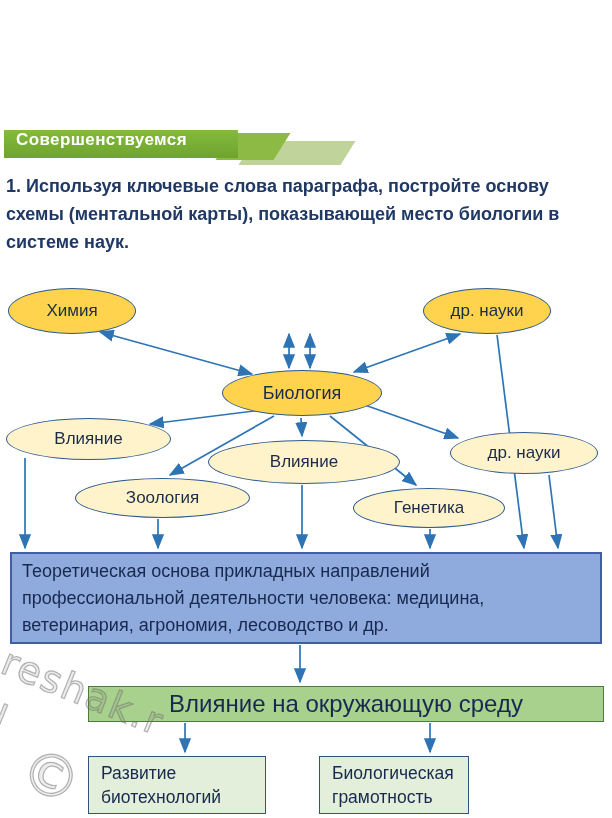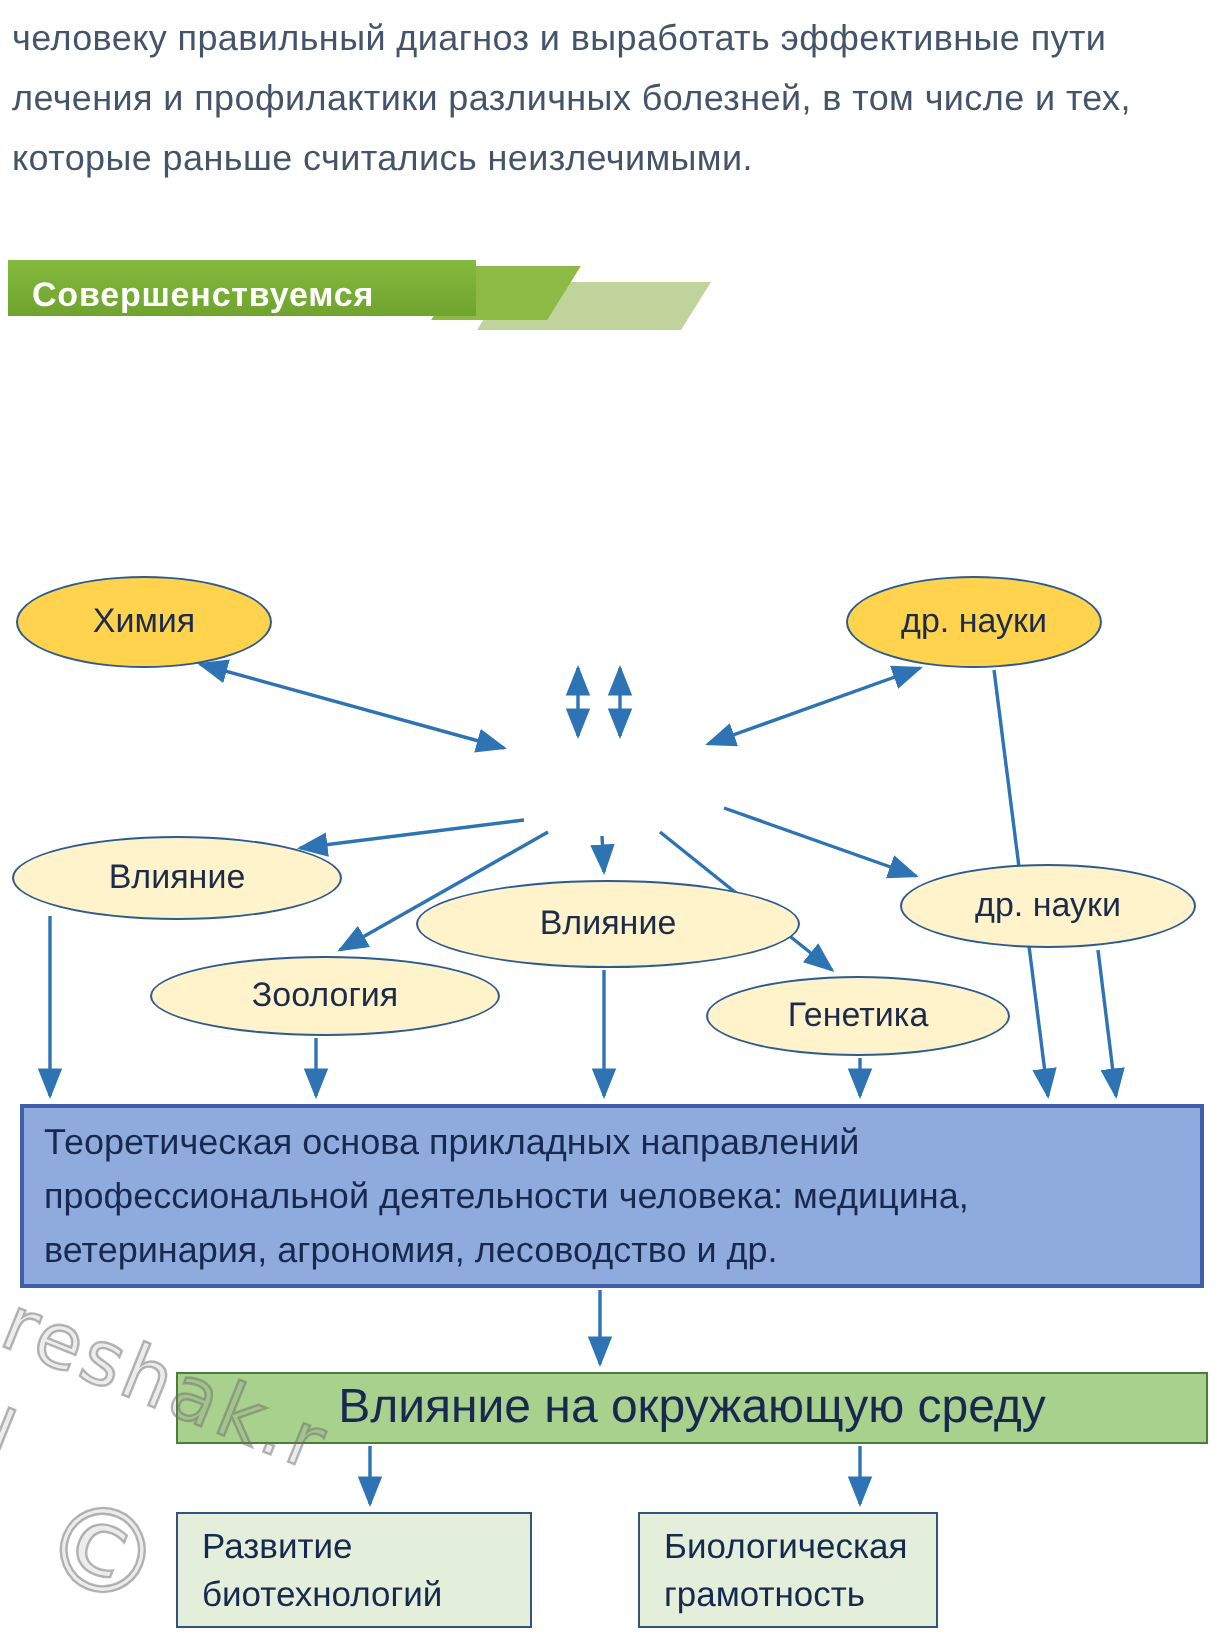--- a/index.html
+++ b/index.html
@@ -30,21 +30,21 @@
     background:#C0D39A;transform:skewX(-32deg);z-index:1;
   }
   .banner-accent{
     position:absolute;left:224px;top:133px;width:58px;height:27px;
     background:#8CBA45;transform:skewX(-32deg);z-index:2;
   }
   .banner-main{
     position:absolute;left:4px;top:130px;width:234px;height:28px;
     background:linear-gradient(#84BA3D,#6FA32F);
     background-color:var(--banner-green);
-    z-index:3;display:flex;align-items:flex-end;padding-left:12px;
+    z-index:3;display:flex;align-items:flex-start;padding-left:12px;
   }
   .banner-main span{
     color:#ffffff;font-weight:bold;font-size:17px;letter-spacing:.4px;
   }
 
   .task{
     position:absolute;left:6px;top:172px;width:602px;
     font-size:18px;line-height:28px;font-weight:bold;color:var(--text-task);
   }
 
@@ -95,28 +95,28 @@
     transform:rotate(22deg);font-family:"DejaVu Sans", sans-serif;
     font-size:58px;color:rgba(130,130,130,0.15);
     -webkit-text-stroke:1.2px rgba(110,110,110,.5);pointer-events:none;
   }
 </style>
 </head>
 <body>
 
 <div class="page">
 
-  <p class="intro">человеку правильный диагноз и выработать эффективные пути лечения и профилактики различных болезней, в том числе и тех, которые раньше считались неизлечимыми.</p>
 
   <div class="banner-tail"></div>
   <div class="banner-accent"></div>
   <div class="banner-main">
     <span>Совершенствуемся</span>
   </div>
 
+  <p class="task">1. Используя ключевые слова параграфа, постройте основу схемы (ментальной карты), показывающей место биологии в системе наук.</p>
 
   <div class="diagram">
 
     <svg width="612" height="538" viewBox="0 0 612 538">
       <defs>
         <marker id="arw" viewBox="0 0 10 8" markerWidth="9" markerHeight="7.2" refX="9" refY="4" orient="auto-start-reverse">
           <path d="M0,0 L10,4 L0,8 Z" fill="currentColor"></path>
         </marker>
       </defs>
 
@@ -140,20 +140,21 @@
       <line x1="549" y1="197" x2="558" y2="270" stroke="currentColor" stroke-width="1.7" marker-end="url(#arw)"></line>
 
       <line x1="300" y1="367" x2="300" y2="404" stroke="currentColor" stroke-width="1.7" marker-end="url(#arw)"></line>
       <line x1="185" y1="445" x2="185" y2="474" stroke="currentColor" stroke-width="1.7" marker-end="url(#arw)"></line>
       <line x1="430" y1="445" x2="430" y2="474" stroke="currentColor" stroke-width="1.7" marker-end="url(#arw)"></line>
     </svg>
 
     <div class="ellipse gold" style="left:8px;top:10px;width:128px;height:46px;">Химия</div>
     <div class="ellipse gold" style="left:423px;top:10px;width:128px;height:46px;">др. науки</div>
 
+    <div class="ellipse gold big" style="left:222px;top:92px;width:160px;height:46px;">Биология</div>
 
     <div class="ellipse" style="left:6px;top:140px;width:165px;height:42px;">Влияние</div>
     <div class="ellipse" style="left:208px;top:162px;width:192px;height:44px;">Влияние</div>
     <div class="ellipse" style="left:450px;top:154px;width:148px;height:42px;">др. науки</div>
     <div class="ellipse" style="left:75px;top:200px;width:175px;height:40px;">Зоология</div>
     <div class="ellipse" style="left:353px;top:210px;width:152px;height:40px;">Генетика</div>
 
     <div class="block block-theory">Теоретическая основа прикладных направлений профессиональной деятельности человека: медицина, ветеринария, агрономия, лесоводство и др.</div>
     <div class="block block-env">Влияние на окружающую среду</div>
     <div class="block block-small block-biotech">Развитие биотехнологий</div>

